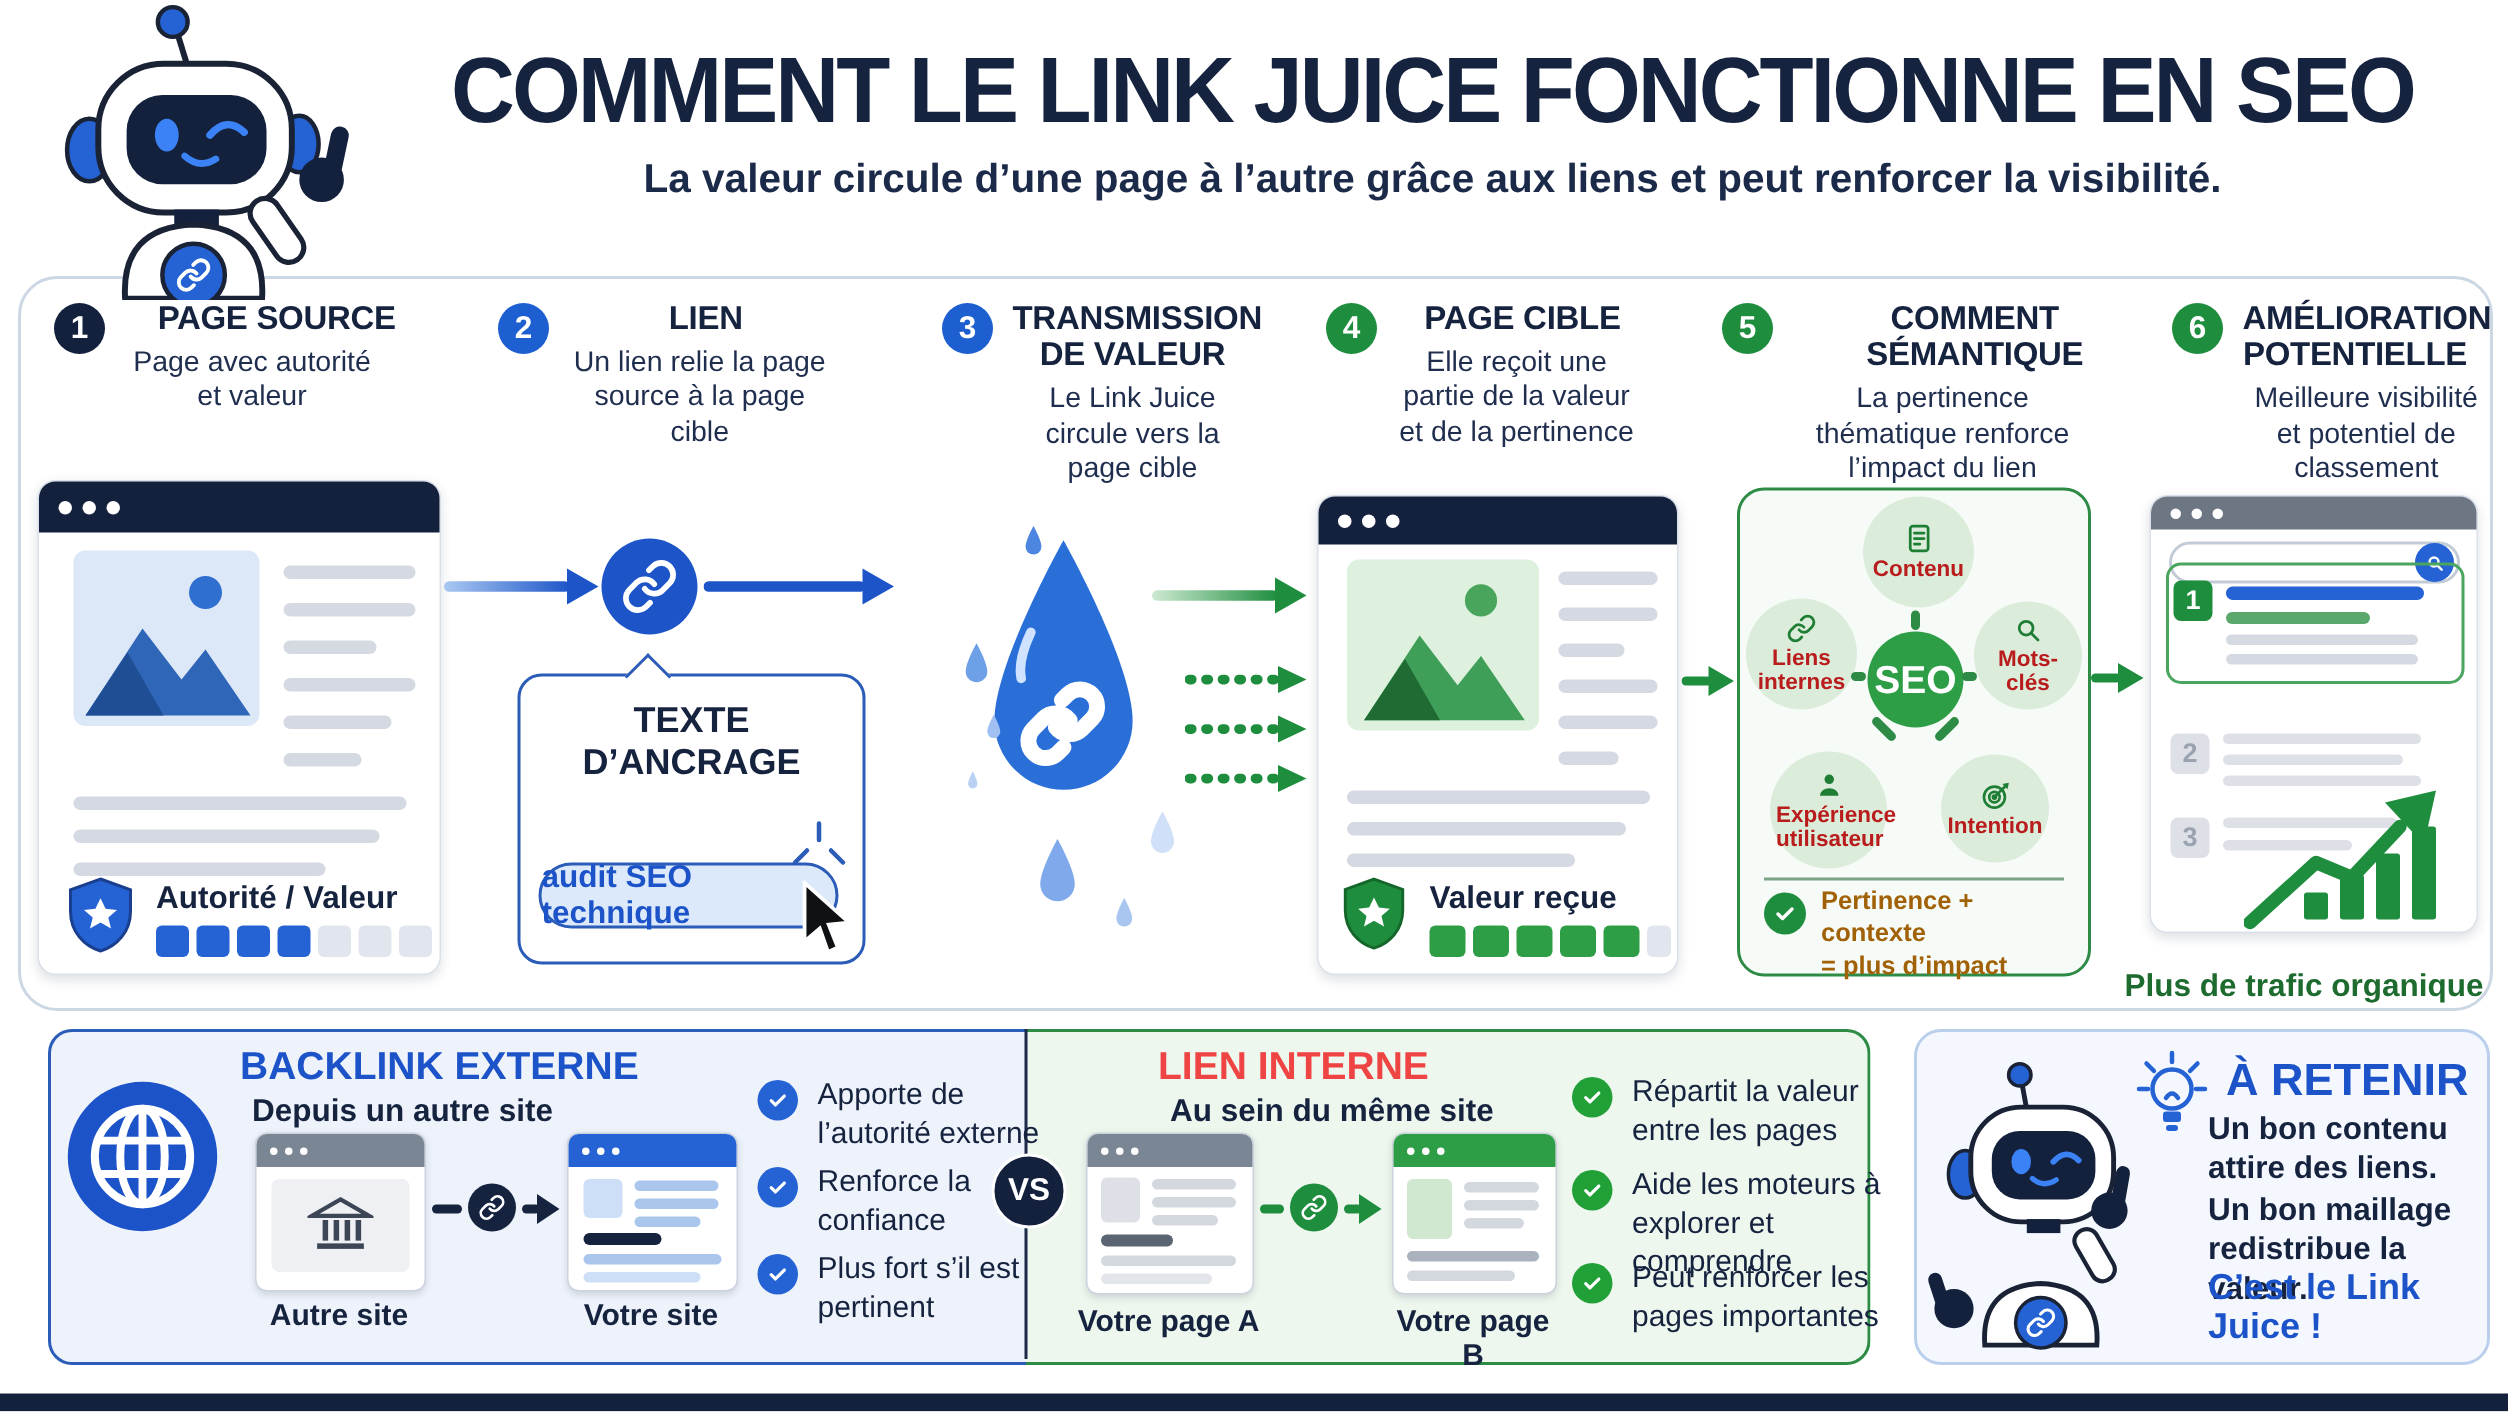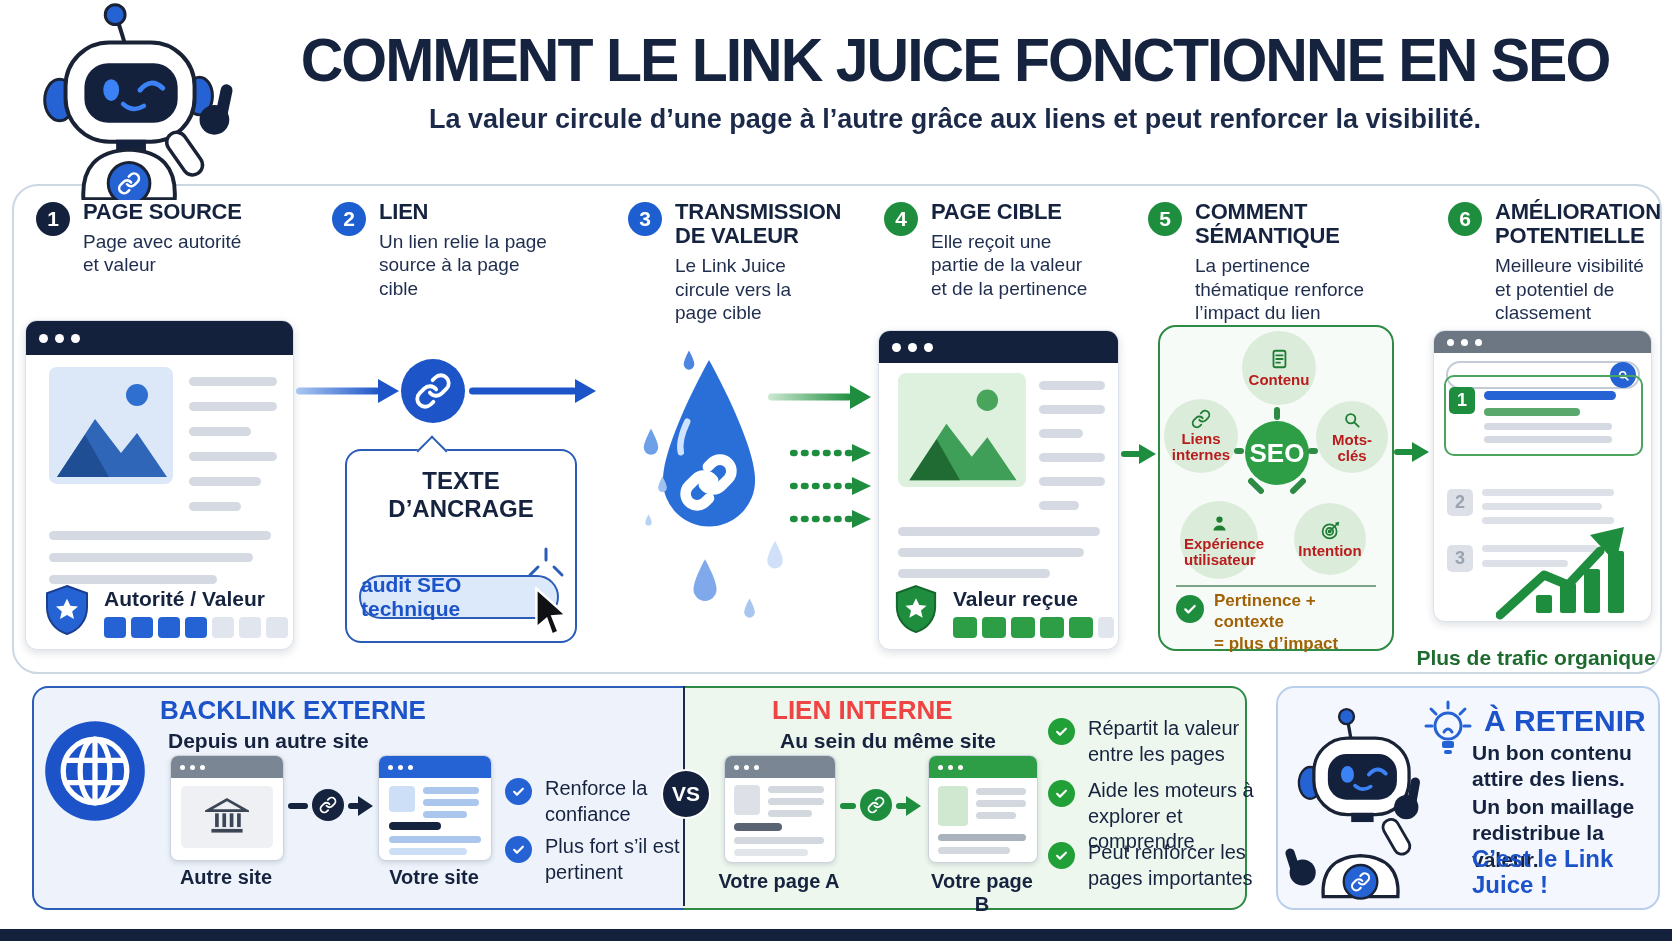--- a/index.html
+++ b/index.html
@@ -10,21 +10,21 @@
               font-size:59px;font-weight:900;letter-spacing:-2px;color:#16233f;transform:scaleY(1.05);}
   .subtitle{position:absolute;left:255px;top:104px;width:1400px;text-align:center;
             font-size:27px;font-weight:600;color:#1c2a4a;}
   .main-panel{position:absolute;left:12px;top:184px;width:1646px;height:486px;
               border:2px solid #ccd7e4;border-radius:26px;background:#fff;}
   
   .step{position:absolute;top:200px;}
   .stepnum{position:absolute;left:0;top:2px;width:34px;height:34px;border-radius:50%;color:#fff;
            font-size:21px;font-weight:800;display:flex;align-items:center;justify-content:center;}
   .navy{background:#14213d}.blue{background:#1d5fd0}.green{background:#1e8e3e}
-  .stepbody{margin-left:47px;}
+  .stepbody{margin-left:47px;text-align:center;}
   .steptitle{font-size:22px;font-weight:800;color:#16233f;line-height:1.1;letter-spacing:-.2px;}
   .stepdesc{font-size:19px;color:#1f2d4e;line-height:1.22;margin-top:6px;}
   
   .win{position:absolute;background:#fff;border:1px solid #dbe1ea;border-radius:12px;
        box-shadow:0 3px 8px rgba(22,35,63,.14);}
   .winbar{display:flex;align-items:center;gap:7px;padding-left:13px;border-radius:11px 11px 0 0;}
   .dot{width:9px;height:9px;border-radius:50%;background:#fff;}
   .dot.sm{width:5px;height:5px;}
   i.ln{position:absolute;height:9px;border-radius:5px;background:#d5dae2;display:block;}
   .sq{position:absolute;width:22px;height:21px;border-radius:4px;}
@@ -489,20 +489,28 @@
     <span class="abs" style="left:10px;top:30px;width:26px;height:26px;background:#cddff6;border-radius:4px"></span>
     <i class="ln" style="left:44px;top:31px;width:56px;height:7px;background:#aac6ec"></i>
     <i class="ln" style="left:44px;top:43px;width:56px;height:7px;background:#aac6ec"></i>
     <i class="ln" style="left:44px;top:55px;width:44px;height:7px;background:#aac6ec"></i>
     <i class="ln" style="left:10px;top:66px;width:52px;height:8px;background:#16233f"></i>
     <i class="ln" style="left:10px;top:80px;width:92px;height:7px;background:#aac6ec"></i>
     <i class="ln" style="left:10px;top:92px;width:78px;height:7px;background:#cddff6"></i>
   </div>
   <div class="minilabel" style="left:378px;top:866px;width:112px">Votre site</div>
 
+  <div class="chkrow" style="left:505px;top:718px;width:200px">
+    <span class="chkic" style="background:#2563d4">
+      <svg width="15" height="15" viewBox="0 0 24 24" fill="none" stroke="#fff" stroke-width="3.4" stroke-linecap="round" stroke-linejoin="round">
+          <path d="M5 12.5l4.5 4.5L19 7.5"></path>
+        </svg>
+    </span>
+    <span class="chktxt" style="width:150px">Apporte de l’autorité externe</span>
+  </div>
   <div class="chkrow" style="left:505px;top:776px;width:200px">
     <span class="chkic" style="background:#2563d4">
       <svg width="15" height="15" viewBox="0 0 24 24" fill="none" stroke="#fff" stroke-width="3.4" stroke-linecap="round" stroke-linejoin="round">
           <path d="M5 12.5l4.5 4.5L19 7.5"></path>
         </svg>
     </span>
     <span class="chktxt" style="width:130px">Renforce la confiance</span>
   </div>
   <div class="chkrow" style="left:505px;top:834px;width:200px">
     <span class="chkic" style="background:#2563d4">

